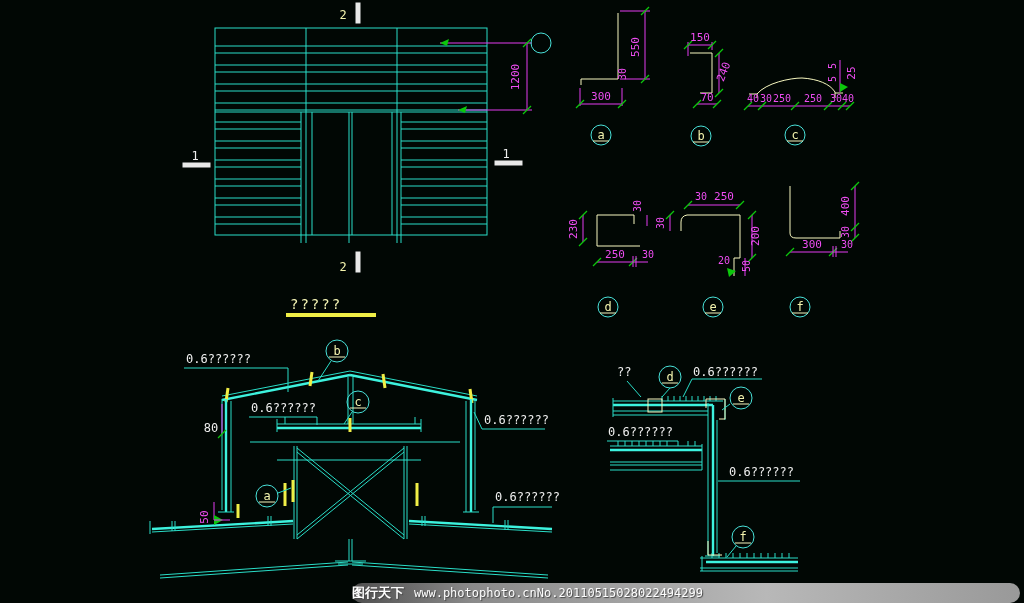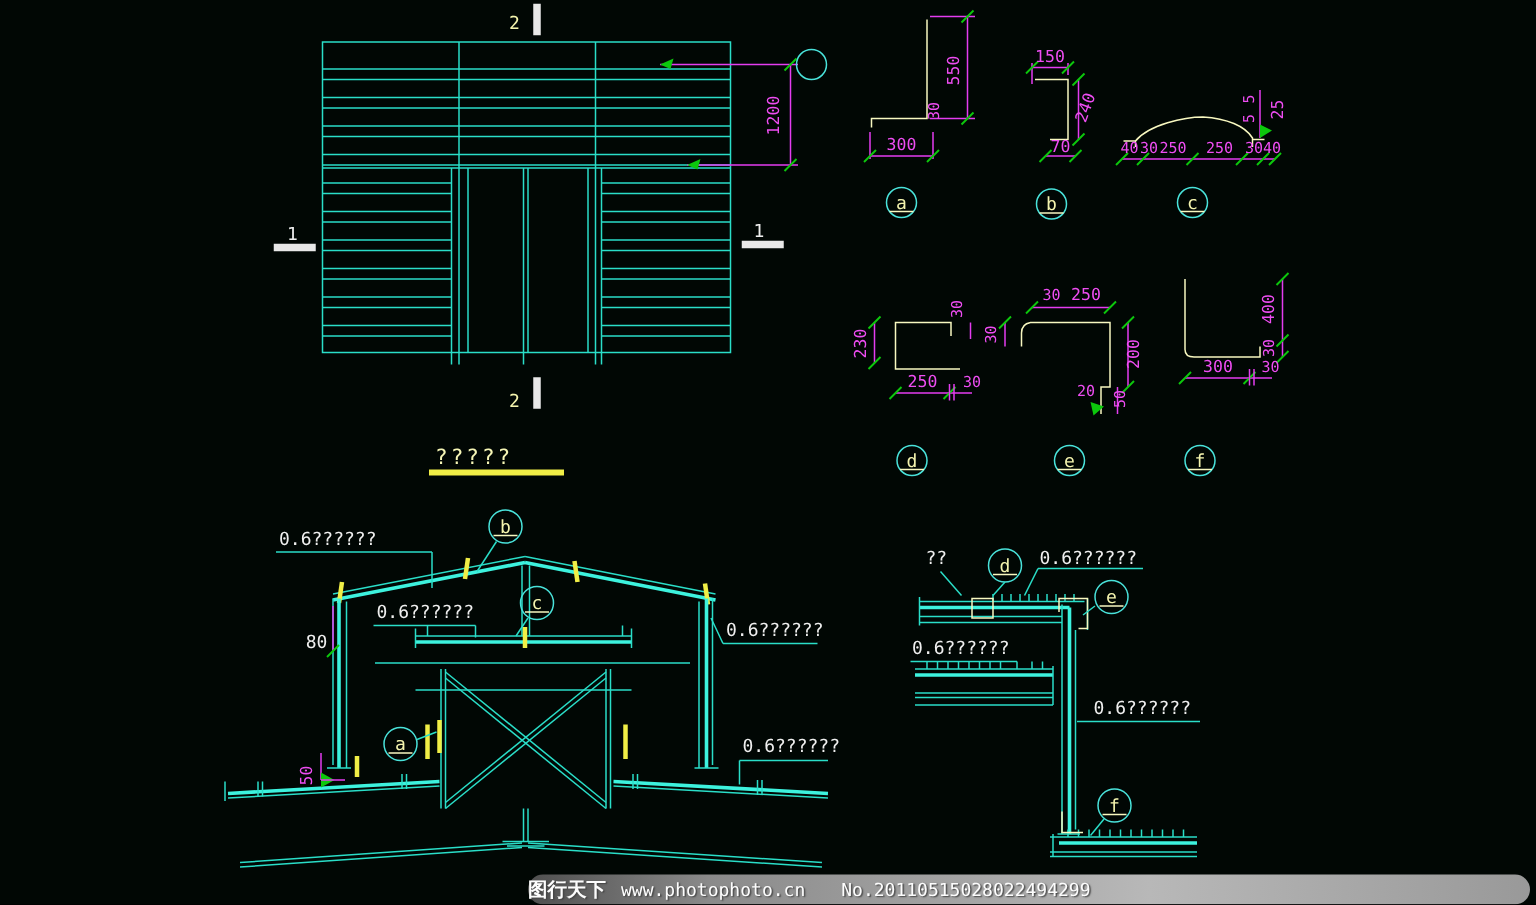--- a/index.html
+++ b/index.html
@@ -18,21 +18,21 @@
   .tm{fill:#ee4df2;font-size:11px}
   .tms{fill:#ee4df2;font-size:10px}
   .tw{fill:#efefef;font-size:12px}
   .ty{fill:#f4f4ae;font-size:12px}
   .tt{fill:#f6f6b6;font-size:14px;letter-spacing:2px}
   .wm{position:absolute;left:352px;top:583px;width:668px;height:20px;
       background:linear-gradient(90deg,#4f4f4f 0%,#8a8a8a 18%,#b8b8b8 62%,#999 100%);
       display:flex;align-items:center;color:#fdfdfd;text-shadow:1px 1px 1px #444;
       font-size:12px;white-space:nowrap;box-sizing:border-box;border-radius:10px;}
   .wm .brand{font-size:13px;font-weight:bold;margin-right:10px}
-  .wm .url{margin-right:24px}
+  .wm .url{}
 </style>
 </head>
 <body>
 
 <div class="canvas">
 <svg width="1024" height="603" viewBox="0 0 1024 603">
 
   <g>
     <rect x="215" y="28" width="272" height="207" class="ln"></rect>
 

